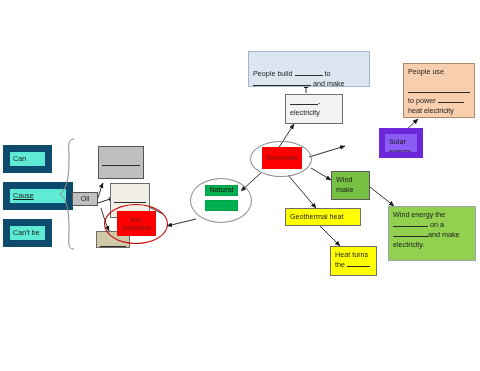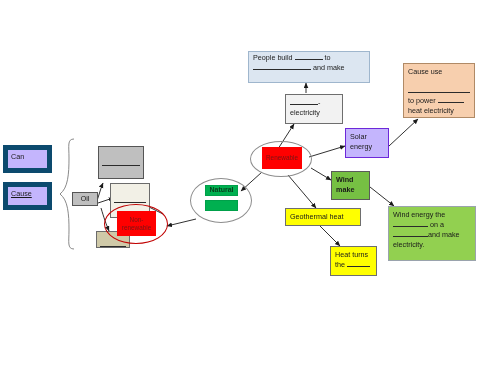--- a/index.html
+++ b/index.html
@@ -20,24 +20,24 @@
     position:absolute;box-sizing:border-box;
     border:1px solid #9aa3ad;
     background:#ffffff;
     font-size:7.2px;line-height:1.38;
     color:#1a1a1a;
     padding:2px 3px;
     overflow:hidden;
   }
 
   
-  .lav{background:#c4b5fd;border:5px solid #0c4a6e;}
+  .lav{background:#5eead4;border:7px solid #0c4a6e;}
   .blue{background:#dce6f1;border:1px solid #9fb6cd;}
   .orange{background:#f7cfae;border:1px solid #b08a66;}
-  .orange2{background:#c4b5fd;border:1px solid #6d28d9;}
+  .orange2{background:#8b5cf6;border:6px solid #6d28d9;margin-left:34px;}
   .green{background:#92d050;border:1px solid #9aa3ad;}
   .greenfill{background:#76c043;border:1px solid #5a5a5a;}
   .yellow{background:#ffff00;border:1px solid #6e6e6e;}
   .grey{background:#bfbfbf;border:1px solid #555555;}
   .cream{background:#f2f0e6;border:1px solid #6b6b6b;}
   .tan{background:#cfc9a8;border:1px solid #6b6b6b;}
   .oilbox{background:#bfbfbf;border:1px solid #555555;}
 
   .blank{
     display:inline-block;
@@ -130,25 +130,29 @@
     <path d="M288,175 L316,208" stroke="#1a1a1a" stroke-width="0.9" fill="none" marker-end="url(#ah)"></path>
 
     <path d="M320,226 L340,246" stroke="#1a1a1a" stroke-width="0.9" fill="none" marker-end="url(#ah)"></path>
   </svg>
 
   <div class="box lav" style="left:3px;top:145px;width:49px;height:28px;">
     <span>Can</span><span class="blank" style="width:22px;"></span>
     <span class="blankline" style="margin-top:7px;"></span>
   </div>
 
-  <div class="box lav" style="left:3px;top:182px;width:49px;height:28px;text-decoration:underline;">
+  <div class="box lav" style="left:3px;top:182px;width:70px;height:28px;text-decoration:underline;">
     <span>Cause</span>
     <span class="blankline" style="margin-top:8px;"></span>
   </div>
 
+  <div class="box lav" style="left:3px;top:219px;width:49px;height:28px;">
+    <span>Can't be</span>
+    <span class="blankline" style="margin-top:8px;"></span>
+  </div>
 
   <svg class="brace" style="left:58px;top:138px;width:18px;height:112px;" viewBox="0 0 18 112">
     <path d="M16,1 C9,1 11,8 11,20 C11,36 10,50 2,56 C10,62 11,76 11,92 C11,104 9,111 16,111" stroke="#8a8a8a" stroke-width="1" fill="none"></path>
   </svg>
 
   <div class="box oilbox" style="left:72px;top:192px;width:26px;height:14px;display:flex;align-items:center;justify-content:center;padding:0;">
     <span style="font-size:7px;">Oil</span>
   </div>
 
   <div class="box grey" style="left:98px;top:146px;width:46px;height:33px;">
@@ -172,44 +176,44 @@
   <div class="chip chip-green" style="left:205px;top:185px;width:33px;height:11px;">
     <span>Natural</span>
   </div>
   <div class="chip chip-green-blank" style="left:205px;top:200px;width:33px;height:11px;"></div>
 
   <div class="ellipse" style="left:250px;top:141px;width:62px;height:36px;"></div>
   <div class="chip chip-red" style="left:262px;top:147px;width:40px;height:22px;font-size:6.4px;">
     <span>Renewable</span>
   </div>
 
-  <div class="box blue" style="left:248px;top:51px;width:122px;height:32px;padding:1px 4px;">
+  <div class="box blue" style="left:248px;top:51px;width:122px;height:32px;padding:17px 4px;">
     <span>People build</span><span class="blank" style="width:28px;margin:0 2px;"></span><span>to</span><br>
     <span class="blank" style="width:58px;"></span>
     <span>and make</span>
   </div>
 
   <div class="box" style="left:285px;top:94px;width:58px;height:30px;background:#f2f2f2;border:1px solid #6e6e6e;padding:3px 4px;">
     <span class="blank" style="width:28px;"></span><span>-</span><br>
     <span>electricity</span>
   </div>
 
   <div class="box orange" style="left:403px;top:63px;width:72px;height:55px;padding:3px 4px;">
-    <span>Cause use</span>
+    <span>People use</span>
     <span class="blankline" style="margin-top:8px;margin-bottom:3px;"></span>
     <span>to power</span><span class="blank" style="width:26px;margin-left:2px;"></span><br>
     <span>heat electricity</span>
   </div>
 
   <div class="box orange2" style="left:345px;top:128px;width:44px;height:30px;padding:3px 4px;">
     <span>Solar</span><br>
     <span>energy</span>
   </div>
 
-  <div class="box greenfill" style="left:331px;top:171px;width:39px;height:29px;padding:3px 4px;font-weight:bold;">
+  <div class="box greenfill" style="left:331px;top:171px;width:39px;height:29px;padding:3px 4px;">
     <span>Wind</span><br>
     <span>make</span>
   </div>
 
   <div class="box yellow" style="left:285px;top:208px;width:76px;height:18px;display:flex;align-items:center;padding:0 4px;">
     <span>Geothermal heat</span>
   </div>
 
   <div class="box yellow" style="left:330px;top:246px;width:47px;height:30px;padding:3px 4px;">
     <span>Heat turns</span><br>

